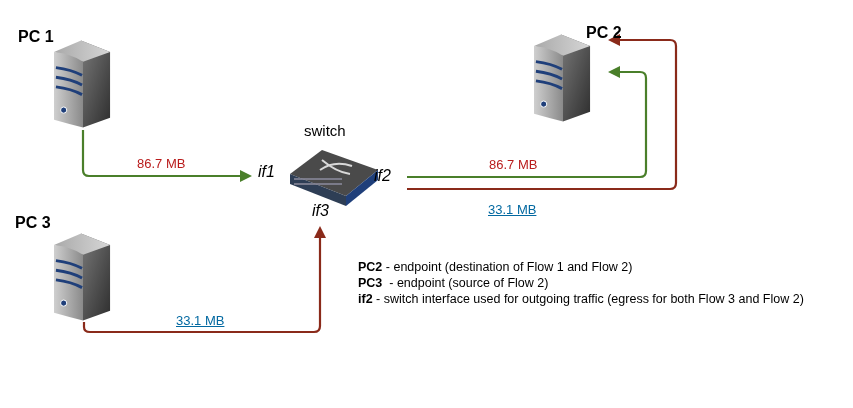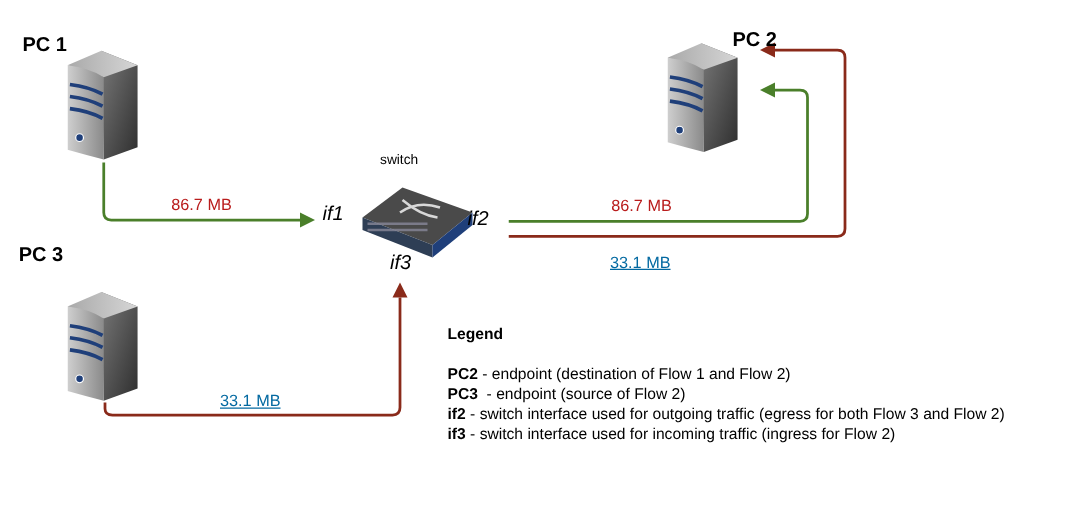--- a/index.html
+++ b/index.html
@@ -1,19 +1,19 @@
 <!DOCTYPE html>
 <html><head>
 <meta charset="utf-8">
 <style>
   html, body { margin:0; padding:0; background:#ffffff; }
   body { width:853px; height:408px; position:relative; overflow:hidden; font-family:"Liberation Sans", sans-serif; }
   .abs { position:absolute; }
   .pc-label { font-weight:bold; font-size:16px; color:#000; }
-  .switch-label { font-size:11px; color:#000; }
+  .switch-label { font-size:15px; color:#000; }
   .if-label { font-style:italic; font-size:16px; color:#000; }
   .flow-label { font-size:13px; }
   .green { color:#b91c1c; }
   .red { color:#0369a1;text-decoration:underline; }
   #diagram { position:absolute; left:0; top:0; }
   .legend { position:absolute; left:358px; top:259px; font-size:12.5px; color:#000; line-height:16px; width:480px; }
   .legend .title { font-weight:bold; margin-bottom:16px; }
   .legend b { font-weight:bold; }
 </style>
 </head>
@@ -67,31 +67,29 @@
 
   <path d="M407,189 L670,189 Q676,189 676,183 L676,46 Q676,40 670,40 L620,40" stroke="#8a2a1a" stroke-width="2.2" fill="none"></path>
   <polygon points="620,34 608,40 620,46" fill="#8a2a1a"></polygon>
 
   <path d="M84,322 L84,327 Q84,332 90,332 L314,332 Q320,332 320,326 L320,238" stroke="#8a2a1a" stroke-width="2.2" fill="none"></path>
   <polygon points="314,238 320,226 326,238" fill="#8a2a1a"></polygon>
 </svg>
 
 <div class="abs pc-label" style="left:18px; top:28px;">PC 1</div>
 <div class="abs pc-label" style="left:586px; top:9px;margin-top:15px;">PC 2</div>
-<div class="abs pc-label" style="left:15px; top:196px;">PC 3</div>
+<div class="abs pc-label" style="left:15px; top:214px;">PC 3</div>
 <div class="abs switch-label" style="left:304px; top:122px;">switch</div>
 
 <div class="abs if-label" style="left:258px; top:163px;">if1</div>
 <div class="abs if-label" style="left:374px; top:167px;">if2</div>
 <div class="abs if-label" style="left:312px; top:202px;">if3</div>
 
 <div class="abs flow-label green" style="left:137px; top:156px;">86.7 MB</div>
 <div class="abs flow-label green" style="left:489px; top:157px;">86.7 MB</div>
 <div class="abs flow-label red" style="left:488px; top:202px;">33.1 MB</div>
 <div class="abs flow-label red" style="left:176px; top:313px;">33.1 MB</div>
 
 <div class="legend">
-  <div class="title">Legend</div>
   <div><b>PC2</b><span> - endpoint (destination of Flow 1 and Flow 2)</span></div>
   <div style="white-space:pre;"><b>PC3</b><span>  - endpoint (source of Flow 2)</span></div>
   <div style="width:465px;"><b>if2</b><span> - switch interface used for outgoing traffic (egress for both Flow 3 and Flow 2)</span></div>
-  <div><b>if3</b><span> - switch interface used for incoming traffic (ingress for Flow 2)</span></div>
 </div>
 
 </body></html>

